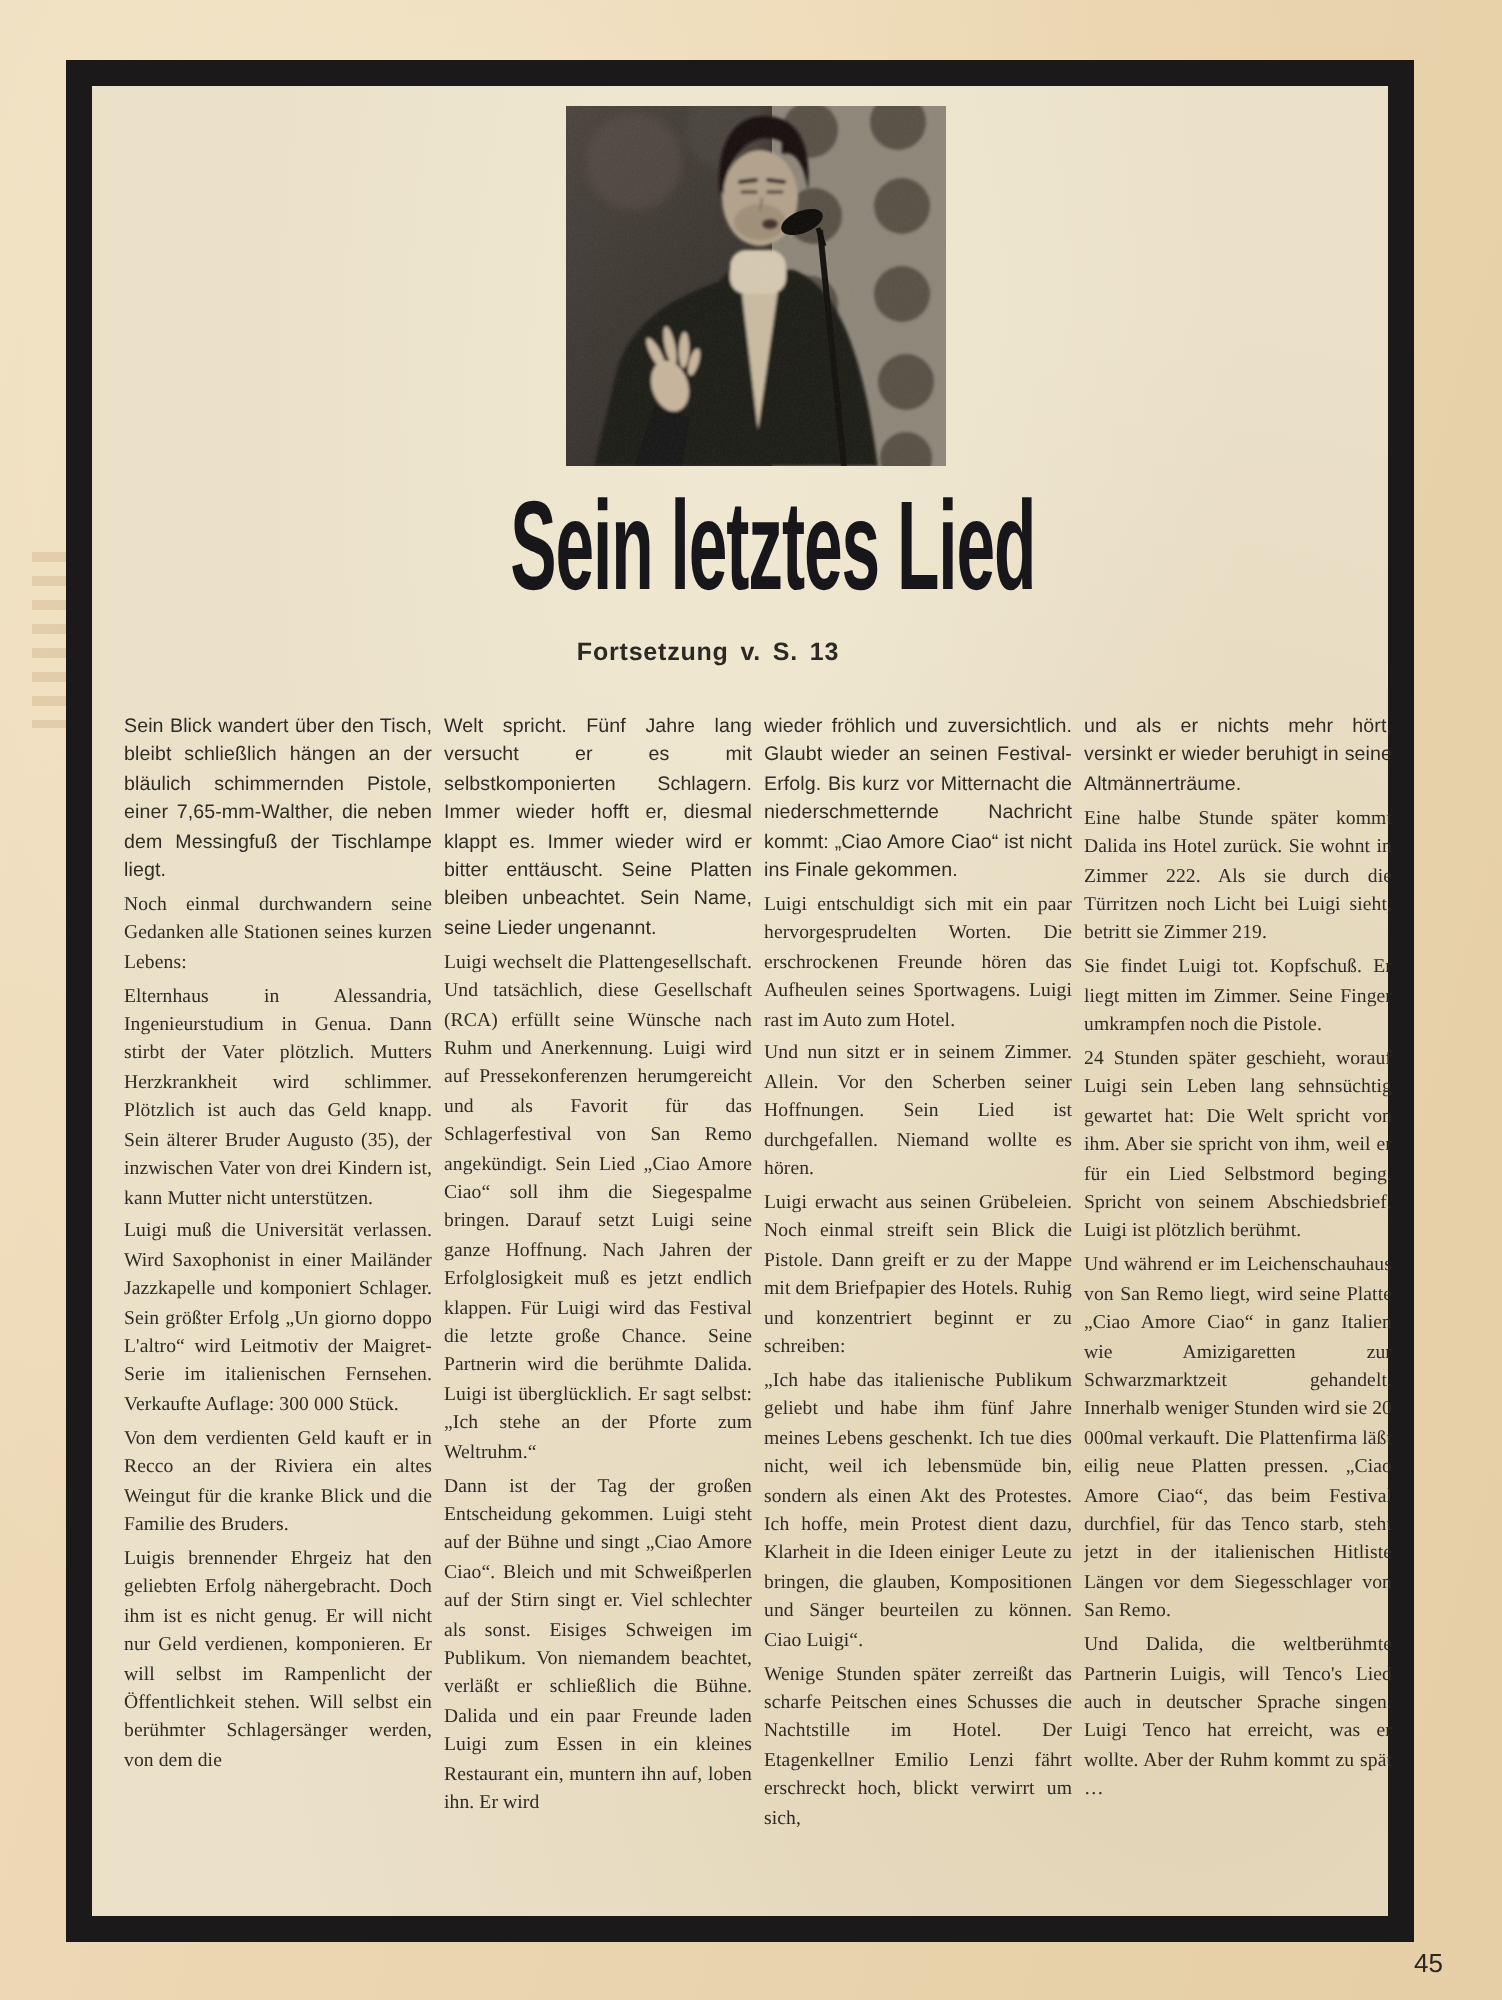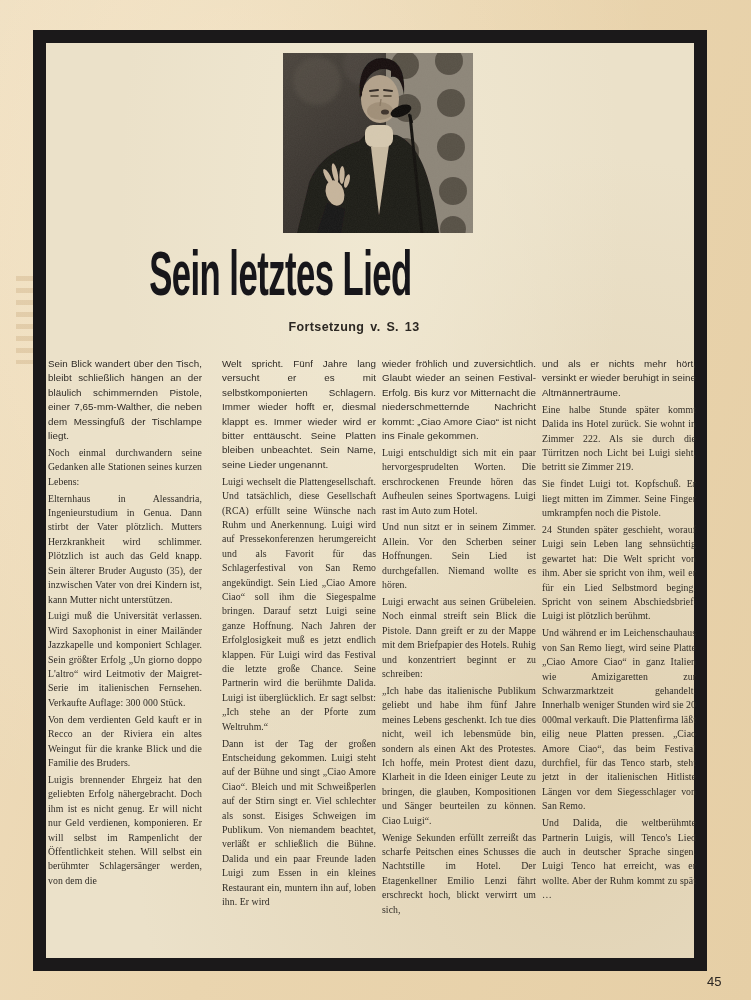--- a/index.html
+++ b/index.html
@@ -15,36 +15,36 @@
     box-sizing:border-box;border:13px solid #1b191a;
     background:
       radial-gradient(ellipse at 50% 18%, #f0e8d2 0%, rgba(0,0,0,0) 55%),
       radial-gradient(ellipse at 85% 80%, rgba(214,194,156,.5), rgba(0,0,0,0) 60%),
       #ebe1c9;
   }
   .photo{
     position:absolute;left:283px;top:53px;width:190px;height:180px;
     overflow:hidden;background:#3a3530;
   }
-  .headline-wrap{position:absolute;left:46px;top:244px;width:575px;text-align:left;}
+  .headline-wrap{position:absolute;left:46px;top:244px;width:575px;text-align:right;}
   .headline{
     display:inline-block;font-weight:700;font-size:62px;line-height:60px;
     letter-spacing:-1px;color:#17161a;transform:scaleX(.56) scaleY(1.02);
     white-space:nowrap;
   }
   .subtitle-wrap{position:absolute;left:30px;top:317px;width:648px;text-align:center;}
   .subtitle{font-weight:700;font-size:12.5px;color:#2c2823;letter-spacing:.4px;word-spacing:2px;}
   .col{
     position:absolute;top:357px;width:154px;height:588px;overflow:hidden;
     font-size:9.8px;line-height:14.4px;text-align:justify;color:#2f2b26;
     letter-spacing:.05px;
   }
   .col p{margin:0 0 0 0;padding:0;}
   .col p + p{margin-top:2.5px;font-family:Liberation Serif, serif;}
-  .c1{left:48px}.c2{left:222px}.c3{left:382px}.c4{left:542px}
+  .c1{left:62px}.c2{left:222px}.c3{left:382px}.c4{left:542px}
   .pagenum{position:absolute;left:707px;top:974px;font-weight:400;font-size:13px;color:#2a2622;}
   .bleed{
     position:absolute;font-weight:700;color:#bd8b4a;transform:scaleX(-1);
     white-space:nowrap;pointer-events:none;
   }
   .bleed-big{font-size:64px;letter-spacing:2px;opacity:.28;color:#d8a45f;}
   .bleed-line{font-size:12px;opacity:.30;}
   .bleed-dr{font-size:13px;opacity:.38;}
   .bleed-name{font-size:17px;opacity:.40;}
   .bleed-liebe{font-size:13.5px;opacity:.34;}
@@ -162,21 +162,21 @@
     <p>Welt spricht. Fünf Jahre lang versucht er es mit selbstkomponierten Schlagern. Immer wieder hofft er, diesmal klappt es. Immer wieder wird er bitter enttäuscht. Seine Platten bleiben unbeachtet. Sein Name, seine Lieder ungenannt.</p>
     <p>Luigi wechselt die Plattengesellschaft. Und tatsächlich, diese Gesellschaft (RCA) erfüllt seine Wünsche nach Ruhm und Anerkennung. Luigi wird auf Pressekonferenzen herumgereicht und als Favorit für das Schlagerfestival von San Remo angekündigt. Sein Lied „Ciao Amore Ciao“ soll ihm die Siegespalme bringen. Darauf setzt Luigi seine ganze Hoffnung. Nach Jahren der Erfolglosigkeit muß es jetzt endlich klappen. Für Luigi wird das Festival die letzte große Chance. Seine Partnerin wird die berühmte Dalida. Luigi ist überglücklich. Er sagt selbst: „Ich stehe an der Pforte zum Weltruhm.“</p>
     <p>Dann ist der Tag der großen Entscheidung gekommen. Luigi steht auf der Bühne und singt „Ciao Amore Ciao“. Bleich und mit Schweißperlen auf der Stirn singt er. Viel schlechter als sonst. Eisiges Schweigen im Publikum. Von niemandem beachtet, verläßt er schließlich die Bühne. Dalida und ein paar Freunde laden Luigi zum Essen in ein kleines Restaurant ein, muntern ihn auf, loben ihn. Er wird</p>
   </div>
 <div class="col c3">
     <p>wieder fröhlich und zuversichtlich. Glaubt wieder an seinen Festival-Erfolg. Bis kurz vor Mitternacht die niederschmetternde Nachricht kommt: „Ciao Amore Ciao“ ist nicht ins Finale gekommen.</p>
     <p>Luigi entschuldigt sich mit ein paar hervorgesprudelten Worten. Die erschrockenen Freunde hören das Aufheulen seines Sportwagens. Luigi rast im Auto zum Hotel.</p>
     <p>Und nun sitzt er in seinem Zimmer. Allein. Vor den Scherben seiner Hoffnungen. Sein Lied ist durchgefallen. Niemand wollte es hören.</p>
     <p>Luigi erwacht aus seinen Grübeleien. Noch einmal streift sein Blick die Pistole. Dann greift er zu der Mappe mit dem Briefpapier des Hotels. Ruhig und konzentriert beginnt er zu schreiben:</p>
     <p>„Ich habe das italienische Publikum geliebt und habe ihm fünf Jahre meines Lebens geschenkt. Ich tue dies nicht, weil ich lebensmüde bin, sondern als einen Akt des Protestes. Ich hoffe, mein Protest dient dazu, Klarheit in die Ideen einiger Leute zu bringen, die glauben, Kompositionen und Sänger beurteilen zu können. Ciao Luigi“.</p>
-    <p>Wenige Sekunden erfüllt zerreißt das scharfe Peitschen eines Schusses die Nachtstille im Hotel. Der Etagenkellner Emilio Lenzi fährt erschreckt hoch, blickt verwirrt um sich,</p>
+    <p>Wenige Stunden später zerreißt das scharfe Peitschen eines Schusses die Nachtstille im Hotel. Der Etagenkellner Emilio Lenzi fährt erschreckt hoch, blickt verwirrt um sich,</p>
   </div>
 <div class="col c4">
     <p>und als er nichts mehr hört, versinkt er wieder beruhigt in seine Altmännerträume.</p>
     <p>Eine halbe Stunde später kommt Dalida ins Hotel zurück. Sie wohnt in Zimmer 222. Als sie durch die Türritzen noch Licht bei Luigi sieht, betritt sie Zimmer 219.</p>
     <p>Sie findet Luigi tot. Kopfschuß. Er liegt mitten im Zimmer. Seine Finger umkrampfen noch die Pistole.</p>
     <p>24 Stunden später geschieht, worauf Luigi sein Leben lang sehnsüchtig gewartet hat: Die Welt spricht von ihm. Aber sie spricht von ihm, weil er für ein Lied Selbstmord beging. Spricht von seinem Abschiedsbrief. Luigi ist plötzlich berühmt.</p>
     <p>Und während er im Leichenschauhaus von San Remo liegt, wird seine Platte „Ciao Amore Ciao“ in ganz Italien wie Amizigaretten zur Schwarzmarktzeit gehandelt. Innerhalb weniger Stunden wird sie 20 000mal verkauft. Die Plattenfirma läßt eilig neue Platten pressen. „Ciao Amore Ciao“, das beim Festival durchfiel, für das Tenco starb, steht jetzt in der italienischen Hitliste Längen vor dem Siegesschlager von San Remo.</p>
     <p>Und Dalida, die weltberühmte Partnerin Luigis, will Tenco's Lied auch in deutscher Sprache singen. Luigi Tenco hat erreicht, was er wollte. Aber der Ruhm kommt zu spät …</p>
   </div>
 

